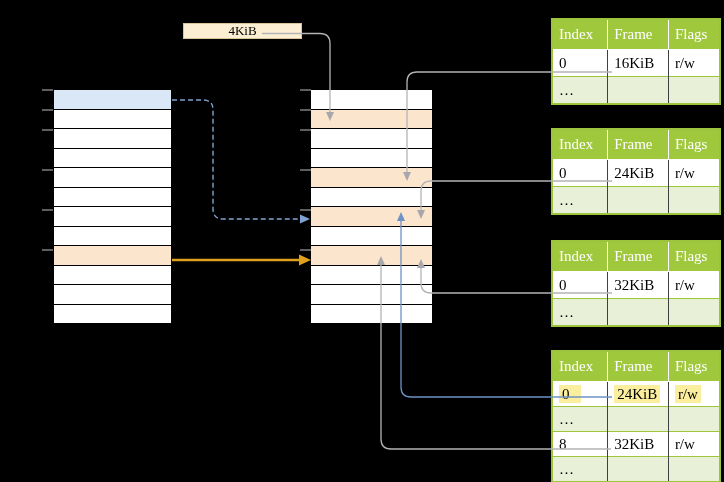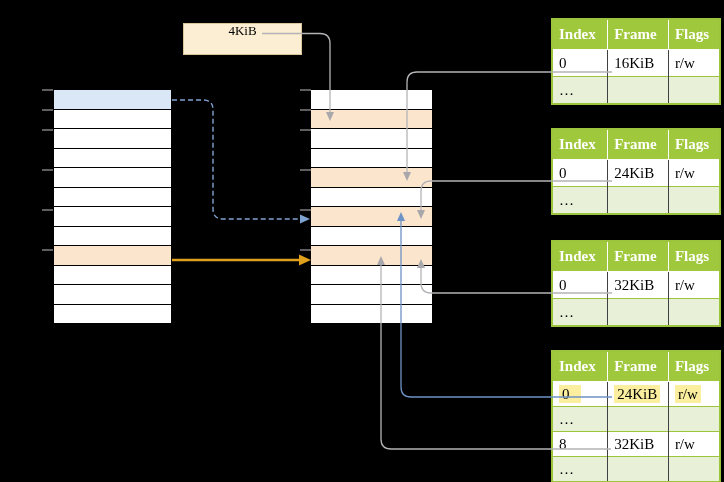--- a/index.html
+++ b/index.html
@@ -28,33 +28,33 @@
   .mem-col{
     position:absolute;border:1.5px solid #000;box-sizing:border-box;background:#000;
   }
   .cell-row{height:18.5px;border-bottom:1.5px solid #000;}
   .cell-row:last-child{border-bottom:none;}
   .fill-white{background:#ffffff;}
   .fill-blue{background:var(--blue-row);}
   .fill-orange{background:var(--orange-row);}
   
   .size-box{
-    left:183px;top:23px;width:119px;height:32px;
+    left:183px;top:23px;width:119px;height:16px;
     background:var(--cream-box);border:1px solid var(--cream-box-border);
     box-sizing:border-box;text-align:center;font-size:13px;line-height:14px;color:#000;
   }
   
   .pt-table{
     position:absolute;left:551px;width:170px;
     border-collapse:collapse;table-layout:fixed;
     border:2px solid var(--green-border);
     font-size:15px;
   }
   .pt-table th{
-    background:var(--green-header);color:#fff;font-weight:bold;
+    background:var(--green-header);color:#fff;font-weight:normal;
     text-align:left;padding:0 16px 0 6px;height:29px;
     border-right:1px solid #fff;border-bottom:1px solid #fff;
   }
   .pt-table th:last-child{border-right:none;}
   .pt-table td{
     color:#000;text-align:left;padding:0 0 0 6px;height:26px;
     border-right:1px solid #404040;border-top:1px solid var(--green-border);
     background:#fff;overflow:hidden;white-space:nowrap;
   }
   .pt-table td:last-child{border-right:none;margin-left:28px;}

